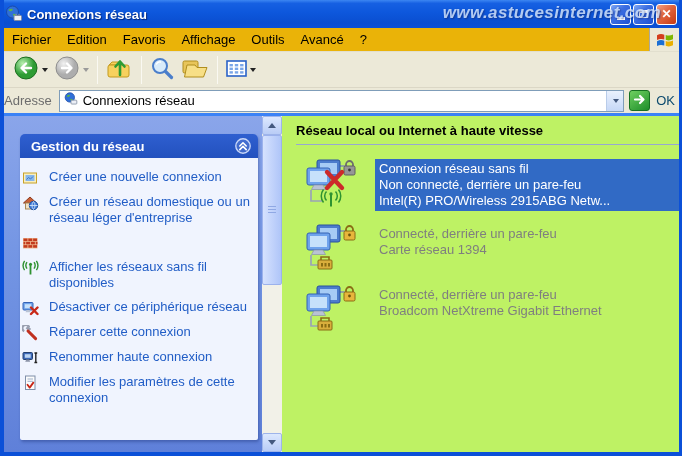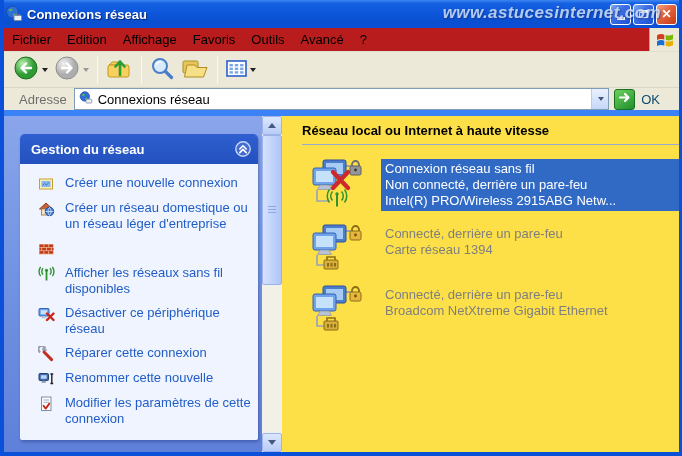--- a/index.html
+++ b/index.html
@@ -28,62 +28,62 @@
   .win-btn.close{background:linear-gradient(135deg,#F3A183 0%,#E2643D 45%,#C53A14 100%);}
   .glyph-min{width:8px;height:3px;background:#fff;align-self:flex-end;margin-bottom:4px;}
   .glyph-max{width:9px;height:8px;border:1px solid #fff;border-top:3px solid #fff;}
   .glyph-x{font-size:12px;font-weight:bold;line-height:1;}
   .watermark{
     position:absolute;top:3px;right:21px;z-index:2;pointer-events:none;
     font-style:italic;font-weight:bold;font-size:17px;letter-spacing:.4px;
     color:rgba(215,232,255,.82);text-shadow:1px 1px 2px rgba(20,40,110,.65);
   }
   
-  .menubar{height:24px;background:#b91c1c;display:flex;align-items:stretch;border-bottom:1px solid #E2DFCE;}
+  .menubar{height:24px;background:#eab308;display:flex;align-items:stretch;border-bottom:1px solid #E2DFCE;}
   .menu-item{padding:4px 8px 0 8px;color:#000;}
   .menu-logo{margin-left:auto;border-left:1px solid #ACA899;width:30px;display:flex;align-items:center;justify-content:center;background:#ECE9D8;}
   
   .toolbar{height:36px;background:#ECE9D8;display:flex;align-items:center;padding-left:6px;border-bottom:1px solid #DBD7C6;}
   .tb-btn{display:flex;align-items:center;gap:2px;padding:2px 3px;border-radius:3px;}
   .tb-sep{width:1px;height:28px;background:#C9C5B2;border-right:1px solid #FAF9F2;margin:0 5px;}
   .caret{width:0;height:0;border-left:3.5px solid transparent;border-right:3.5px solid transparent;border-top:4px solid #222;margin-left:1px;}
   .caret.gray{border-top-color:#9a9a9a;}
   
-  .addressbar{height:28px;background:#ECE9D8;display:flex;align-items:center;padding:0 15px;gap:5px;border-bottom:6px solid #3b82f6;}
+  .addressbar{height:28px;background:#ECE9D8;display:flex;align-items:center;padding:0 0;gap:5px;border-bottom:3px solid #3b82f6;}
   .addr-label{color:#6D6D6D;padding-right:2px;}
   .combo{flex:1;height:22px;background:#fff;border:1px solid #7F9DB9;display:flex;align-items:center;padding-left:4px;gap:5px;}
   .combo-text{flex:1;color:#000;}
   .combo-btn{width:17px;height:20px;background:linear-gradient(180deg,#EAF1FD,#C5D7F7);border-left:1px solid #B9CCE9;display:flex;align-items:center;justify-content:center;}
   .combo-btn .caret{border-top-color:#44597F;}
   .go-btn{width:21px;height:21px;border-radius:3px;border:1px solid #157020;background:linear-gradient(145deg,#6FD060,#1E8E2A);display:flex;align-items:center;justify-content:center;}
   .go-label{color:#0c4a6e;margin:0 4px 0 1px;}
   
   .content{display:flex;height:336px;}
   .taskpane{width:258px;background:linear-gradient(180deg,#8AA5EA 0%,#7294E3 45%,#5F80D9 100%);padding:18px 4px 0 16px;}
   .card{width:238px;height:306px;border-radius:5px 5px 2px 2px;overflow:hidden;box-shadow:1px 2px 3px rgba(15,35,100,.35);}
   .card-header{
-    height:30px;background:linear-gradient(180deg,#2F5FD0 0%,#2351BE 100%);
+    height:24px;background:linear-gradient(180deg,#2F5FD0 0%,#2351BE 100%);
     color:#fff;font-weight:bold;display:flex;align-items:center;justify-content:space-between;padding:0 6px 0 11px;
   }
   .chev{display:inline-flex;}
-  .card-body{background:#F0F4FE;height:282px;padding:11px 6px 8px 18px;}
+  .card-body{background:#F0F4FE;height:282px;padding:11px 6px 8px 2px;}
   .task-item{display:flex;gap:9px;margin-bottom:8px;align-items:flex-start;}
   .task-icon{width:18px;flex:none;display:inline-flex;margin-top:1px;}
   .task-label{color:#215DC6;line-height:16px;}
   
   .vscroll{width:20px;background:#F2F1E8;display:flex;flex-direction:column;}
   .sb-btn{height:19px;flex:none;background:linear-gradient(180deg,#DCE8FE,#B9CCF6);border:1px solid #9EB4EA;border-radius:2px;display:flex;align-items:center;justify-content:center;}
   .sb-thumb{height:150px;flex:none;background:linear-gradient(90deg,#D6E2FE,#AFC5F8);border:1px solid #9CB2EC;border-radius:2px;display:flex;align-items:center;justify-content:center;}
   .grip{width:8px;height:9px;background:repeating-linear-gradient(180deg,#8FA8E4 0 1px,transparent 1px 3px);}
   .sb-track{flex:1;}
   .tri{width:0;height:0;border-left:4px solid transparent;border-right:4px solid transparent;}
   .tri.up{border-bottom:5px solid #44597F;}
   .tri.down{border-top:5px solid #44597F;}
   
-  .main{flex:1;background:#fde047;padding:7px 0 0 18px;overflow:hidden;}
+  .main{flex:1;background:#bef264;padding:7px 0 0 12px;overflow:hidden;}
   .group-title{font-weight:bold;color:#000;margin-left:2px;}
   .rule{height:1px;background:#97A8D2;margin:6px 0 0 2px;}
   .tiles{margin:14px 0 0 10px;display:flex;flex-direction:column;gap:13px;}
   .tile{display:flex;align-items:flex-start;gap:17px;}
   .tile-icon{width:54px;height:48px;flex:none;display:inline-flex;}
   .tile-text{flex:1;padding:2px 0 2px 4px;line-height:16px;}
   .tile-name{color:#000;}
   .tile-status,.tile-device{color:#7F7F7F;}
   .tile.selected .tile-text{background:#316AC5;}
   .tile.selected .tile-name,.tile.selected .tile-status,.tile.selected .tile-device{color:#fff;}
@@ -114,22 +114,22 @@
       <div class="win-btn close">
           <span class="glyph-x">✕</span>
         </div>
     </div>
     <div class="watermark">www.astucesinternet.com</div>
   </div>
 
   <div class="menubar">
     <span class="menu-item">Fichier</span>
     <span class="menu-item">Edition</span>
+    <span class="menu-item">Favoris</span>
     <span class="menu-item">Affichage</span>
-    <span class="menu-item">Favoris</span>
     <span class="menu-item">Outils</span>
     <span class="menu-item">Avancé</span>
     <span class="menu-item">?</span>
     <div class="menu-logo">
       <svg width="18" height="18" viewBox="0 0 18 18">
         <path d="M1,4.2 C3.5,2.8 6,2.8 8.3,3.8 V8.6 C6,7.6 3.5,7.6 1,9 Z" fill="#D43E1D"></path>
         <path d="M9.7,3.9 C12,4.9 14.5,4.9 17,3.5 V8.3 C14.5,9.7 12,9.7 9.7,8.7 Z" fill="#7DB700"></path>
         <path d="M1,10.2 C3.5,8.8 6,8.8 8.3,9.8 V14.6 C6,13.6 3.5,13.6 1,15 Z" fill="#1B6FD4"></path>
         <path d="M9.7,9.9 C12,10.9 14.5,10.9 17,9.5 V14.3 C14.5,15.7 12,15.7 9.7,14.7 Z" fill="#EAB000"></path>
       </svg>
@@ -336,21 +336,21 @@
 
           <div class="task-item">
             <span class="task-icon">
               <svg width="17" height="16" viewBox="0 0 17 16">
                 <rect x="1" y="2.5" width="9.5" height="7" rx="1" fill="#3C68B8" stroke="#24406E"></rect>
                 <rect x="2.8" y="4.2" width="5.9" height="3.6" fill="#BBD4F2"></rect>
                 <path d="M4.2,9.5 h3 l1,2.2 h-5 z" fill="#8C94A8"></path>
                 <path d="M13.8,3 v9.5 M12.4,3 h2.8 M12.4,12.5 h2.8" stroke="#222" stroke-width="1.4" fill="none"></path>
               </svg>
             </span>
-            <span class="task-label">Renommer cette nouvelle</span>
+            <span class="task-label">Renommer haute connexion</span>
           </div>
 
           <div class="task-item">
             <span class="task-icon">
               <svg width="17" height="16" viewBox="0 0 17 16">
                 <rect x="3.5" y="1" width="9.5" height="13.5" fill="#FCFCFC" stroke="#7E8EA8"></rect>
                 <path d="M5.5,4 h5.5 M5.5,6.3 h5.5" stroke="#9FB0C8"></path>
                 <path d="M5.5,9.8 l2.2,2.8 3.6,-5" fill="none" stroke="#C82818" stroke-width="1.8" stroke-linecap="round" stroke-linejoin="round"></path>
               </svg>
             </span>

